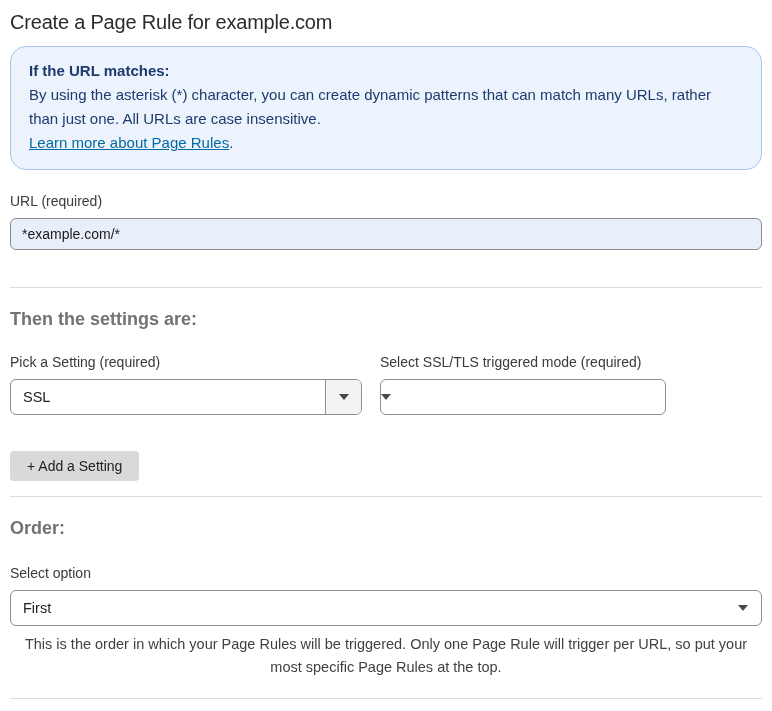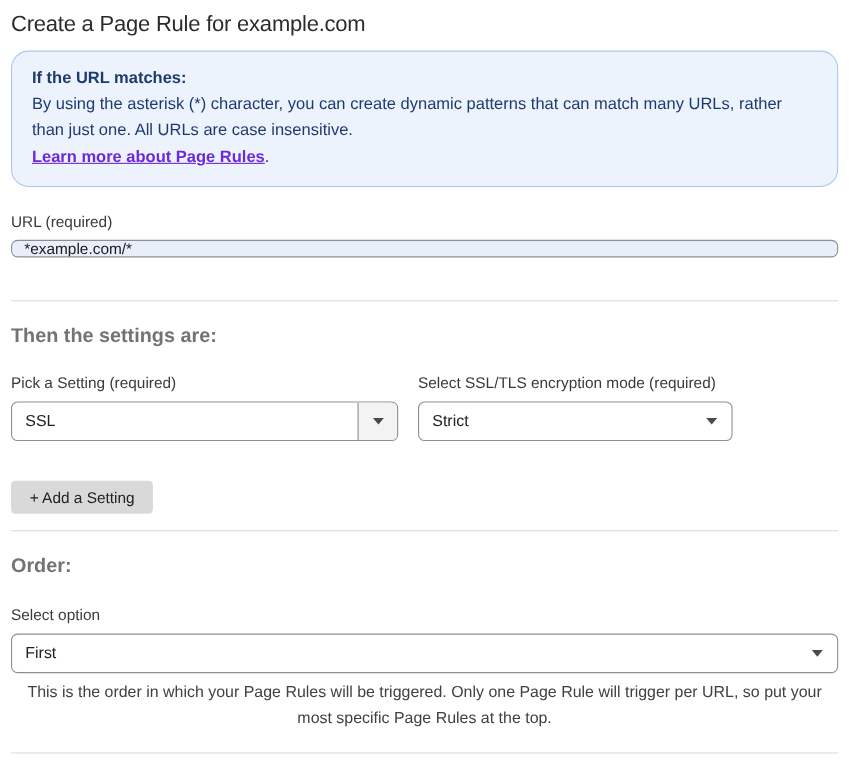--- a/index.html
+++ b/index.html
@@ -38,43 +38,42 @@
     color: #1e3a6e;
   }
   .info-heading {
     font-weight: 700;
     display: block;
   }
   .info-body {
     display: block;
   }
   .info-link {
-    color: #6d28d9;
+    color: #0369a1;
     text-decoration: underline;
     cursor: pointer;
-    font-weight: bold;
   }
   .info-link-suffix {
     color: #1e3a6e;
   }
   
   .field-label {
     font-size: 14px;
     color: #3a3a3a;
     line-height: 17px;
     display: block;
     margin-bottom: 8px;
   }
   .url-section {
     margin-top: 23px;
   }
   .url-input {
     width: 100%;
     box-sizing: border-box;
-    height: 16px;
+    height: 32px;
     background: #e8effb;
     border: 1px solid #8f8f8f;
     border-radius: 6px;
     padding: 0 11px;
     font-family: "Liberation Sans", sans-serif;
     font-size: 14px;
     color: #1a1a1a;
     outline: none;
   }
   .divider {
@@ -194,23 +193,22 @@
     <div class="settings-col-1">
       <label class="field-label">Pick a Setting (required)</label>
       <div class="select">
         <span class="select-value">SSL</span>
         <span class="arrow-box">
           <span class="caret"></span>
         </span>
       </div>
     </div>
     <div class="settings-col-2">
-      <label class="field-label">Select SSL/TLS encryption mode (required)</label>
+      <label class="field-label">Select SSL/TLS triggered mode (required)</label>
       <div class="select">
-        <span class="select-value">Strict</span>
         <span class="caret inline-caret"></span>
       </div>
     </div>
   </div>
 
   <button class="add-setting-btn">+ Add a Setting</button>
 
   <hr class="divider divider-2">
 
   <h2 class="section-heading">Order:</h2>

